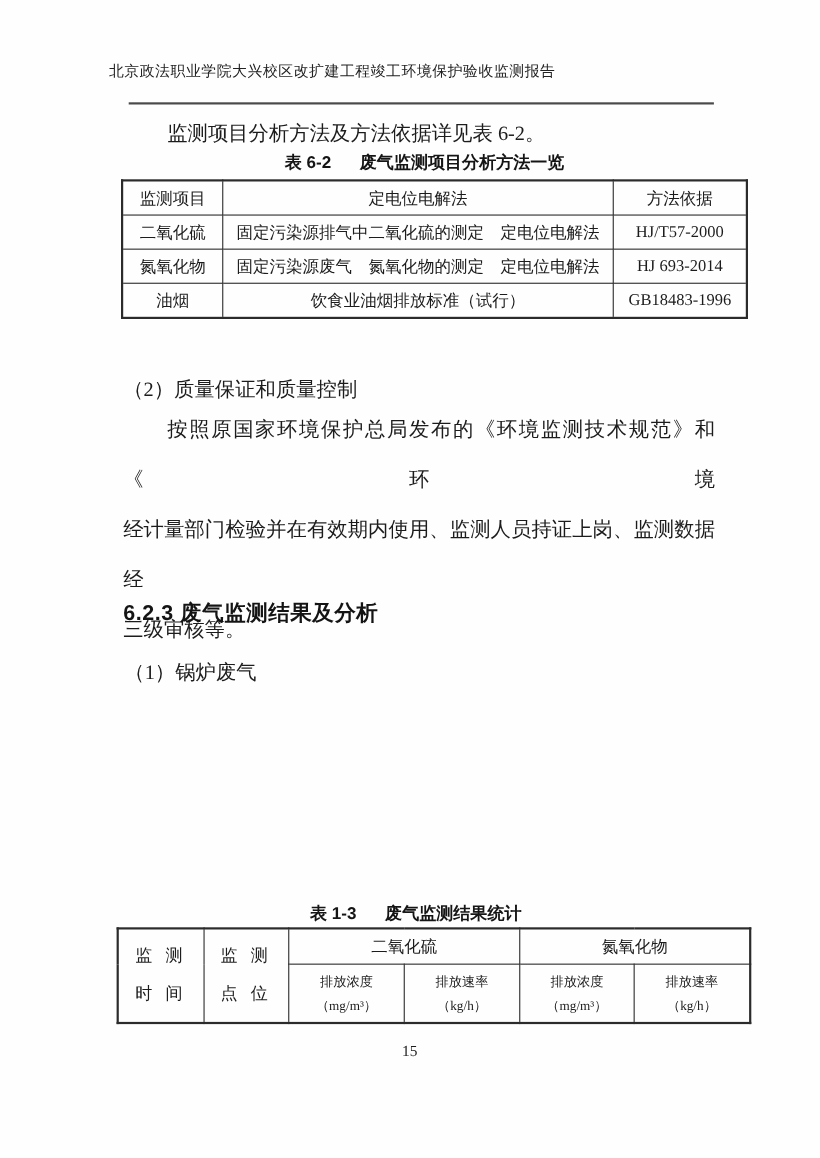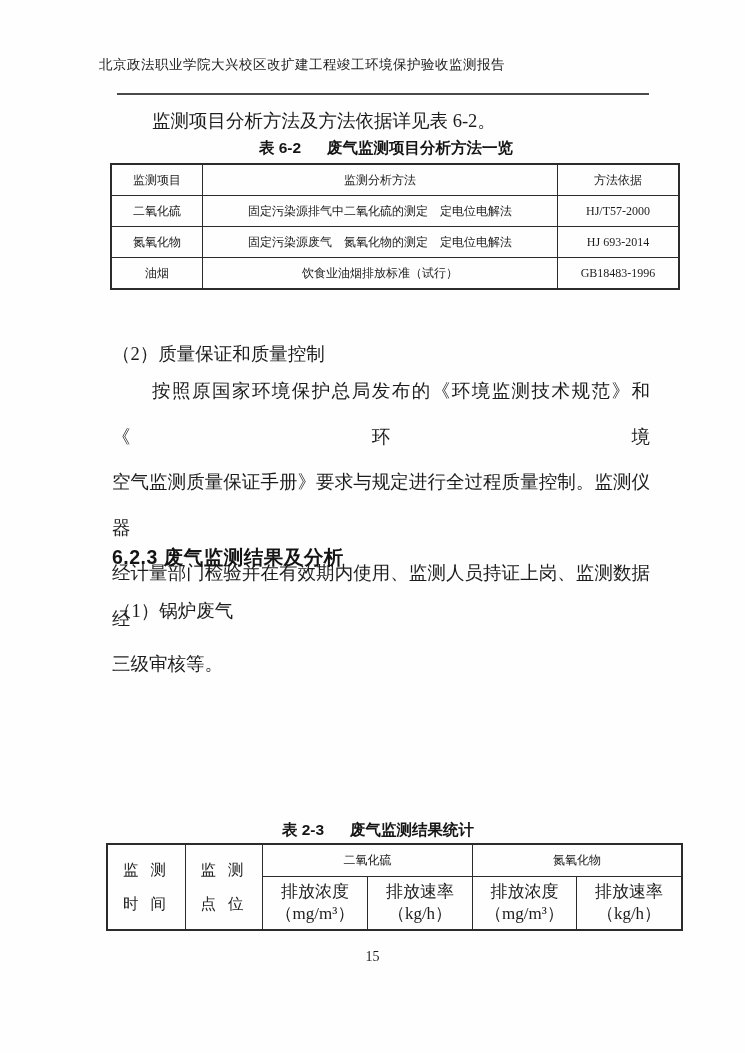--- a/index.html
+++ b/index.html
@@ -21,38 +21,38 @@
   .caption{
     position:absolute;text-align:center;font-weight:700;font-size:15.5px;
     font-family:"Liberation Sans","DejaVu Sans",sans-serif;color:#151515;
   }
   .caption .cap-label{margin-right:26px;}
   .t1-caption{top:138px;left:110px;width:552px;}
   .t2-caption{top:820px;left:106px;width:544px;}
   table{border-collapse:collapse;table-layout:fixed;}
   td{
     border:1.5px solid #2b2b2b;text-align:center;vertical-align:middle;
-    font-size:12px;padding:0 2px;overflow:hidden;white-space:nowrap;
+    font-size:15px;padding:0 2px;overflow:hidden;white-space:nowrap;
   }
   .table1{position:absolute;top:163px;left:110px;border:2px solid #2b2b2b;}
   .table1 td{height:30px;}
   .table1 .c1{width:86px;}
   .table1 .c2{width:350px;}
   .table1 .c3{width:116px;}
   .table2{position:absolute;top:843px;left:106px;border:2px solid #2b2b2b;}
   .table2 .r1 td{height:31px;}
   .table2 .r2 td{height:52px;}
   .table2 .cc1{width:73px;}
   .table2 .cc2{width:72px;}
   .table2 .cc3{width:100px;}
   .table2 .cc4{width:100px;}
   .table2 .cc5{width:99px;}
   .table2 .cc6{width:100px;}
   .table2 .rowspan-cell{letter-spacing:4px;line-height:34px;font-size:15.5px;}
-  .table2 .sub-cell{line-height:22px;font-size:17px;}
+  .table2 .sub-cell{line-height:22px;font-size:12px;}
   .sec-heading{position:absolute;left:112px;font-size:18.5px;}
   .sec2-heading{top:341px;}
   .h623{
     position:absolute;top:544px;left:112px;font-size:19.5px;font-weight:700;
     font-family:"Liberation Sans","DejaVu Sans",sans-serif;letter-spacing:.5px;color:#141414;
   }
   .sub1{position:absolute;top:598px;left:113px;font-size:18.5px;}
   .para{position:absolute;left:112px;width:538px;font-size:18.5px;}
   .qpara{top:369px;line-height:45.5px;}
   .rpara{top:634px;line-height:43px;}
@@ -73,21 +73,21 @@
   <div class="intro">监测项目分析方法及方法依据详见表 6-2。</div>
 
   <div class="caption t1-caption">
     <span class="cap-label">表 6-2</span><span>废气监测项目分析方法一览</span>
   </div>
 
   <table class="table1">
     <tbody>
         <tr>
       <td class="c1">监测项目</td>
-      <td class="c2">监测分析方法</td>
+      <td class="c2">定电位电解法</td>
       <td class="c3">方法依据</td>
     </tr>
     <tr>
       <td class="c1">二氧化硫</td>
       <td class="c2">固定污染源排气中二氧化硫的测定　定电位电解法</td>
       <td class="c3">HJ/T57-2000</td>
     </tr>
     <tr>
       <td class="c1">氮氧化物</td>
       <td class="c2">固定污染源废气　氮氧化物的测定　定电位电解法</td>
@@ -98,32 +98,31 @@
       <td class="c2">饮食业油烟排放标准（试行）</td>
       <td class="c3">GB18483-1996</td>
     </tr>
   </tbody>
     </table>
 
   <div class="sec-heading sec2-heading">（2）质量保证和质量控制</div>
 
   <div class="para qpara">
     <div class="line indent stretch">按照原国家环境保护总局发布的《环境监测技术规范》和《环境</div>
-    <div class="line stretch">空气监测质量保证手册》要求与规定进行全过程质量控制。监测仪器</div>
     <div class="line stretch">经计量部门检验并在有效期内使用、监测人员持证上岗、监测数据经</div>
     <div class="line">三级审核等。</div>
   </div>
 
   <div class="h623">6.2.3 废气监测结果及分析</div>
 
   <div class="sub1">（1）锅炉废气</div>
 
 
   <div class="caption t2-caption">
-    <span class="cap-label">表 2-3</span><span>废气监测结果统计</span>
+    <span class="cap-label">表 1-3</span><span>废气监测结果统计</span>
   </div>
 
   <table class="table2">
     <tbody>
         <tr class="r1">
       <td class="cc1 rowspan-cell" rowspan="2">
         <div>监 测</div>
         <div>时 间</div>
       </td>
       <td class="cc2 rowspan-cell" rowspan="2">

